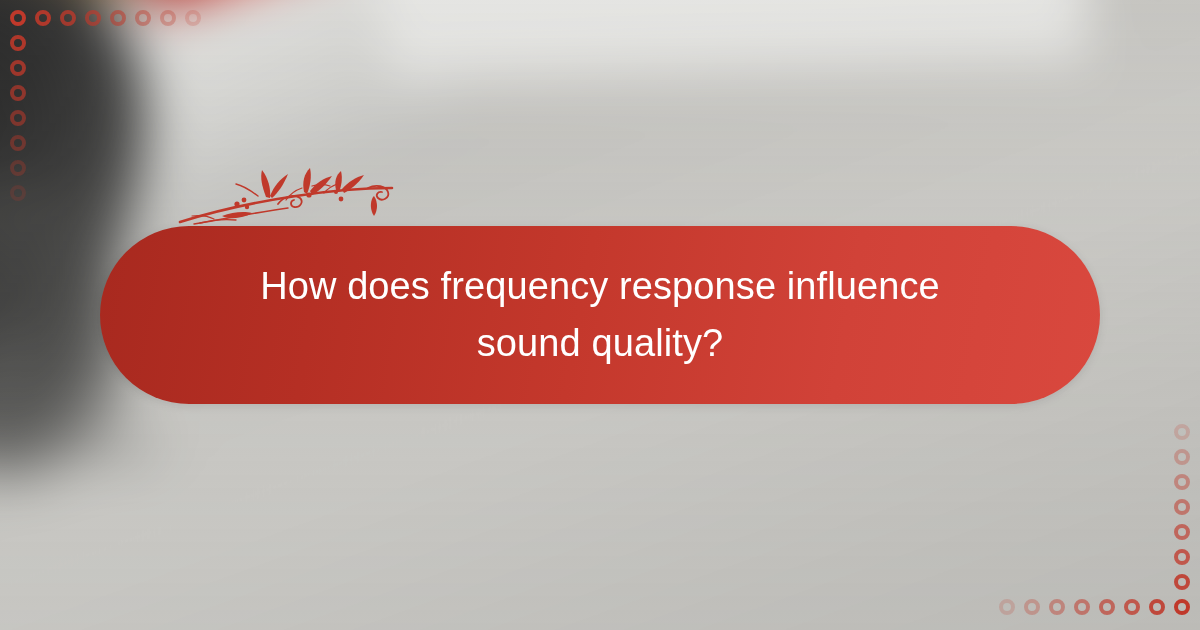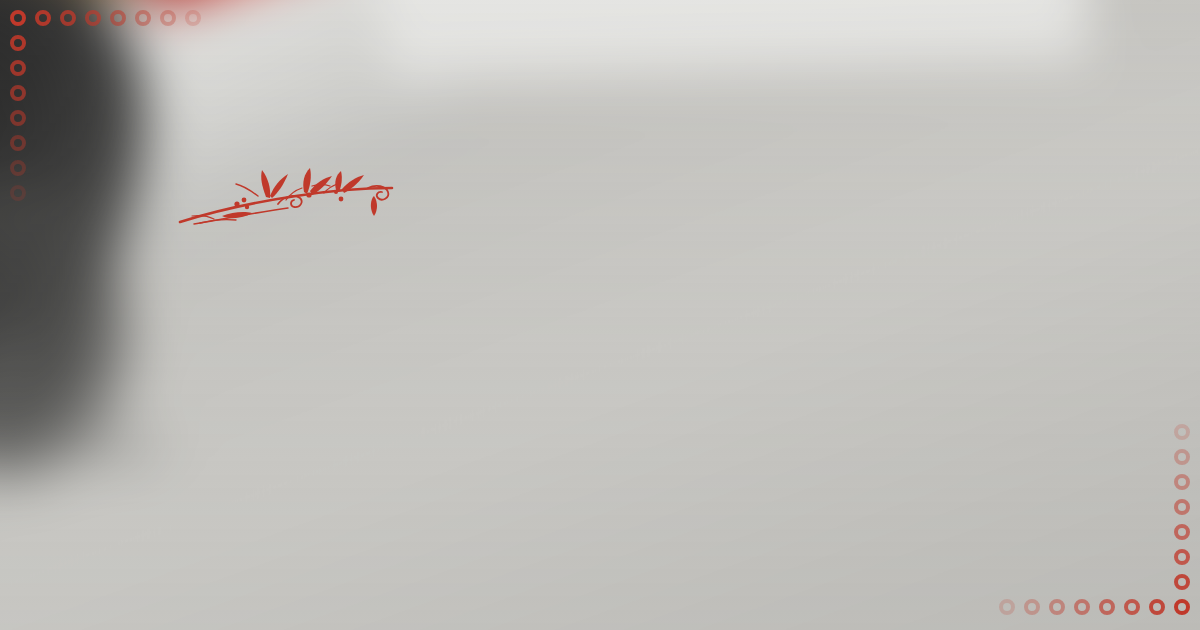--- a/index.html
+++ b/index.html
@@ -278,14 +278,17 @@
 
       <path d="M190 22 C 198 18, 208 20, 210 26 C 212 32, 204 36, 200 32 C 197 29, 200 25, 204 26" stroke-width="1.8"></path>
       <path d="M196 30 C 200 36, 200 44, 196 50 C 192 44, 192 36, 195 31 Z" fill="#c0392b" stroke="none"></path>
 
       <path d="M108 34 C 112 28, 118 24, 124 22" stroke-width="1.2"></path>
       <path d="M146 27 C 150 22, 156 19, 162 17" stroke-width="1.2"></path>
       <path d="M36 53 C 30 50, 22 49, 14 50" stroke-width="1.2"></path>
     </svg>
   </div>
 
+  <div class="banner">
+    <div class="banner-title">How does frequency response influence sound quality?</div>
+  </div>
 
 </div>
 
 </body></html>

